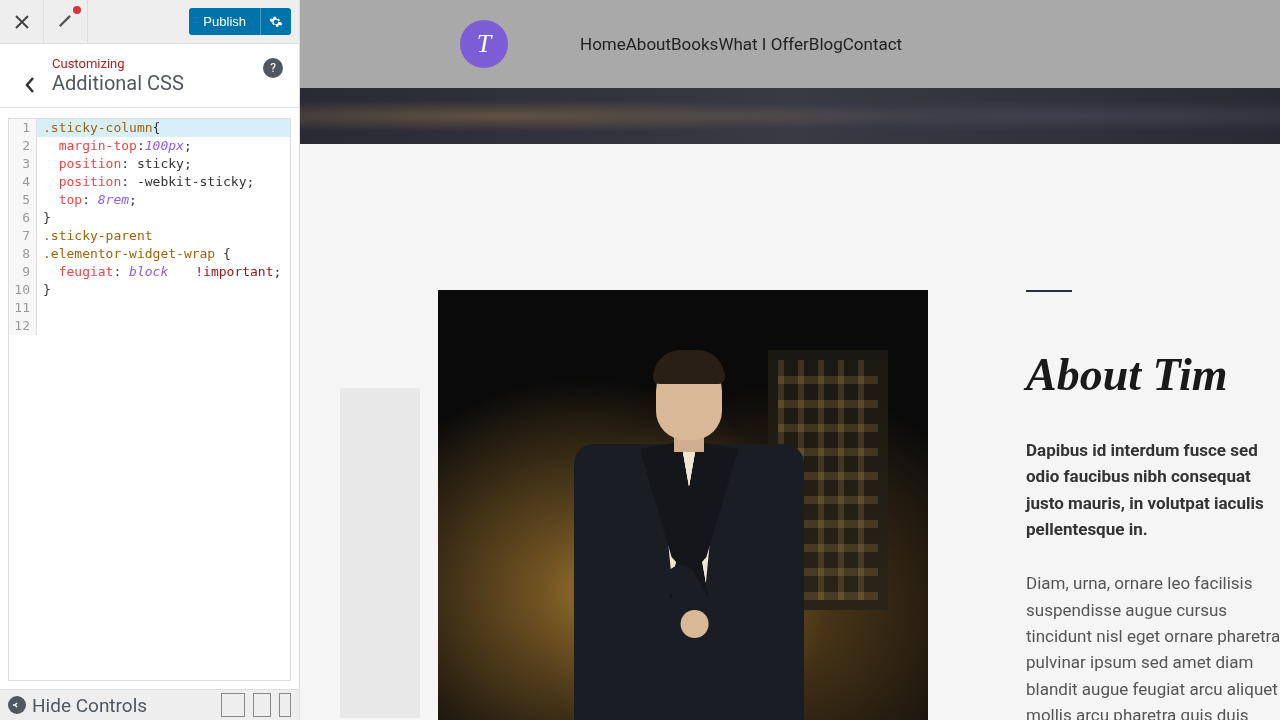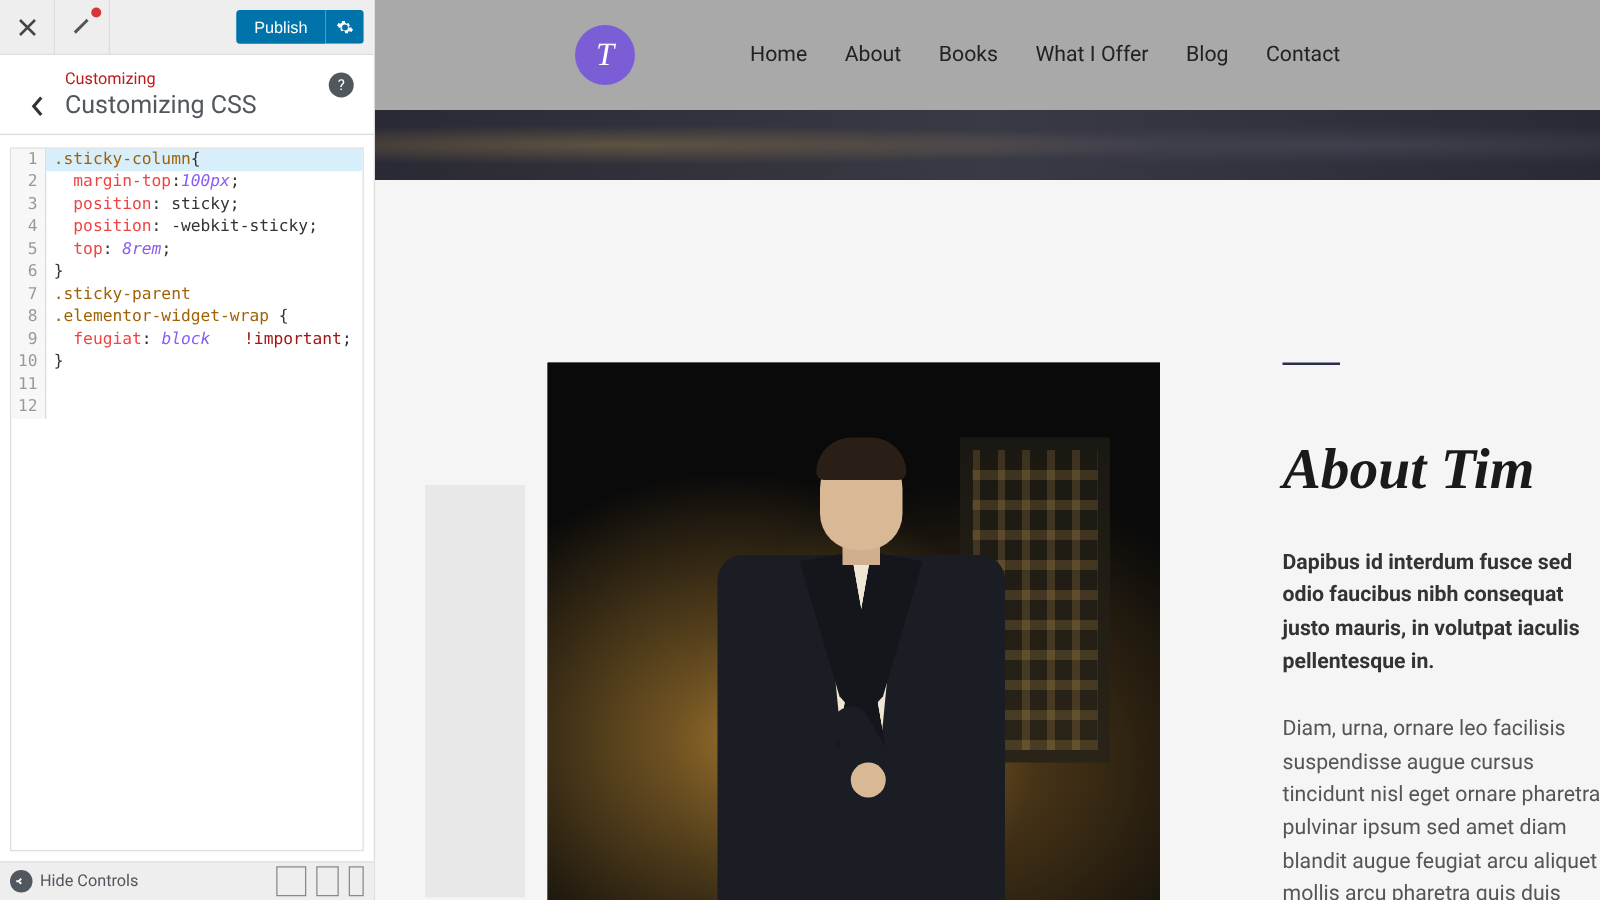--- a/index.html
+++ b/index.html
@@ -26,29 +26,29 @@
 .code-area { flex: 1; overflow: auto; border: 1px solid #ddd; margin: 10px 8px 8px 8px; font-family: Consolas, Monaco, monospace; font-size: 13px; background: #fff; }
 .code-line { display: flex; min-height: 18px; line-height: 18px; }
 .gutter { width: 28px; text-align: right; padding-right: 6px; color: #999; background: #f7f7f7; border-right: 1px solid #ddd; user-select: none; }
 .code { padding-left: 6px; white-space: pre; color: #333; flex: 1; }
 .code-line.hl .code { background: #d7eefb; }
 .tok-sel { color: #a16207; }
 .tok-prop { color: #ef4444; }
 .tok-num { color: #8b5cf6; font-style: italic; }
 .tok-imp { color: #a31515; margin-left: 27px; }
 
-.footer { height: 28px; border-top: 1px solid #ddd; display: flex; align-items: center; padding: 15px 8px; font-size: 13px; color: #50575e; background: #eee; justify-content: flex-end; }
+.footer { height: 28px; border-top: 1px solid #ddd; display: flex; align-items: center; padding: 15px 8px; font-size: 19px; color: #50575e; background: #eee; justify-content: flex-end; }
 .footer-eye { width: 18px; height: 18px; border-radius: 50%; background: #50575e; color: #fff; display: flex; align-items: center; justify-content: center; font-size: 11px; margin-right: 6px; }
 .footer-spacer { flex: 1; }
 .device-btn { width: 24px; height: 24px; margin-left: 8px; border: 1px solid #888; cursor: pointer; }
 
 .preview { position: absolute; left: 300px; top: 0; width: 980px; height: 720px; background: #f5f5f5; overflow: hidden; }
 .site-header { height: 88px; background: #a9a9a9; display: flex; align-items: center; padding: 0 40px 0 160px; }
 .logo { width: 48px; height: 48px; border-radius: 50%; background: #7b5ed6; color: #fff; display: flex; align-items: center; justify-content: center; font-family: Georgia, serif; font-style: italic; font-size: 26px; }
-.nav { display: flex; gap: 30px; margin-left: 92px; align-items: flex-end; }
+.nav { display: flex; margin-left: 72px; align-items: flex-end; }
 .nav a { color: #222; text-decoration: none; font-size: 17px; }
 .hero-band { height: 56px; background: linear-gradient(90deg, #2a2a35, #3a3a45, #2a2a35); position: relative; overflow: hidden; }
 .hero-band::before { content: ""; position: absolute; inset: 0; background: radial-gradient(ellipse at 20% 50%, rgba(200,160,80,0.3), transparent 40%), radial-gradient(ellipse at 80% 50%, rgba(100,100,120,0.3), transparent 40%); }
 
 .content { position: relative; padding: 140px 0 0 40px; height: 576px; }
 .side-box { position: absolute; left: 40px; top: 244px; width: 80px; height: 330px; background: #e8e8e8; }
 .photo { position: absolute; left: 138px; top: 146px; width: 490px; height: 430px; background: #000; overflow: hidden; }
 .photo-bg { position: absolute; inset: 0; background: radial-gradient(ellipse at 30% 70%, rgba(220,160,60,0.6), transparent 50%), radial-gradient(ellipse at 70% 75%, rgba(200,140,50,0.4), transparent 50%), #0a0a0a; }
 .building { position: absolute; right: 40px; top: 60px; width: 120px; height: 260px; background: linear-gradient(#1a1812, #2a2418); }
 .building::before { content: ""; position: absolute; inset: 10px; background: repeating-linear-gradient(0deg, rgba(255,200,100,0.15) 0 8px, transparent 8px 24px), repeating-linear-gradient(90deg, rgba(255,200,100,0.15) 0 6px, transparent 6px 20px); }
@@ -97,21 +97,21 @@
   </div>
 
   <div class="section-head">
     <div class="back-btn">
       <svg width="12" height="18" viewBox="0 0 12 18">
           <path d="M9 2 L3 9 L9 16" stroke="#333" stroke-width="2.5" fill="none"></path>
         </svg>
     </div>
     <div class="section-titles">
       <div class="section-sub">Customizing</div>
-      <div class="section-title">Customizing CSS</div>
+      <div class="section-title">Additional CSS</div>
     </div>
     <div class="help-btn">
       <span>?</span>
     </div>
   </div>
 
   <div class="code-area" id="code-area">
       <div class="code-line hl">
         <div class="gutter">1</div>
         <div class="code"><span class="tok-sel">.sticky-column</span>{</div>

